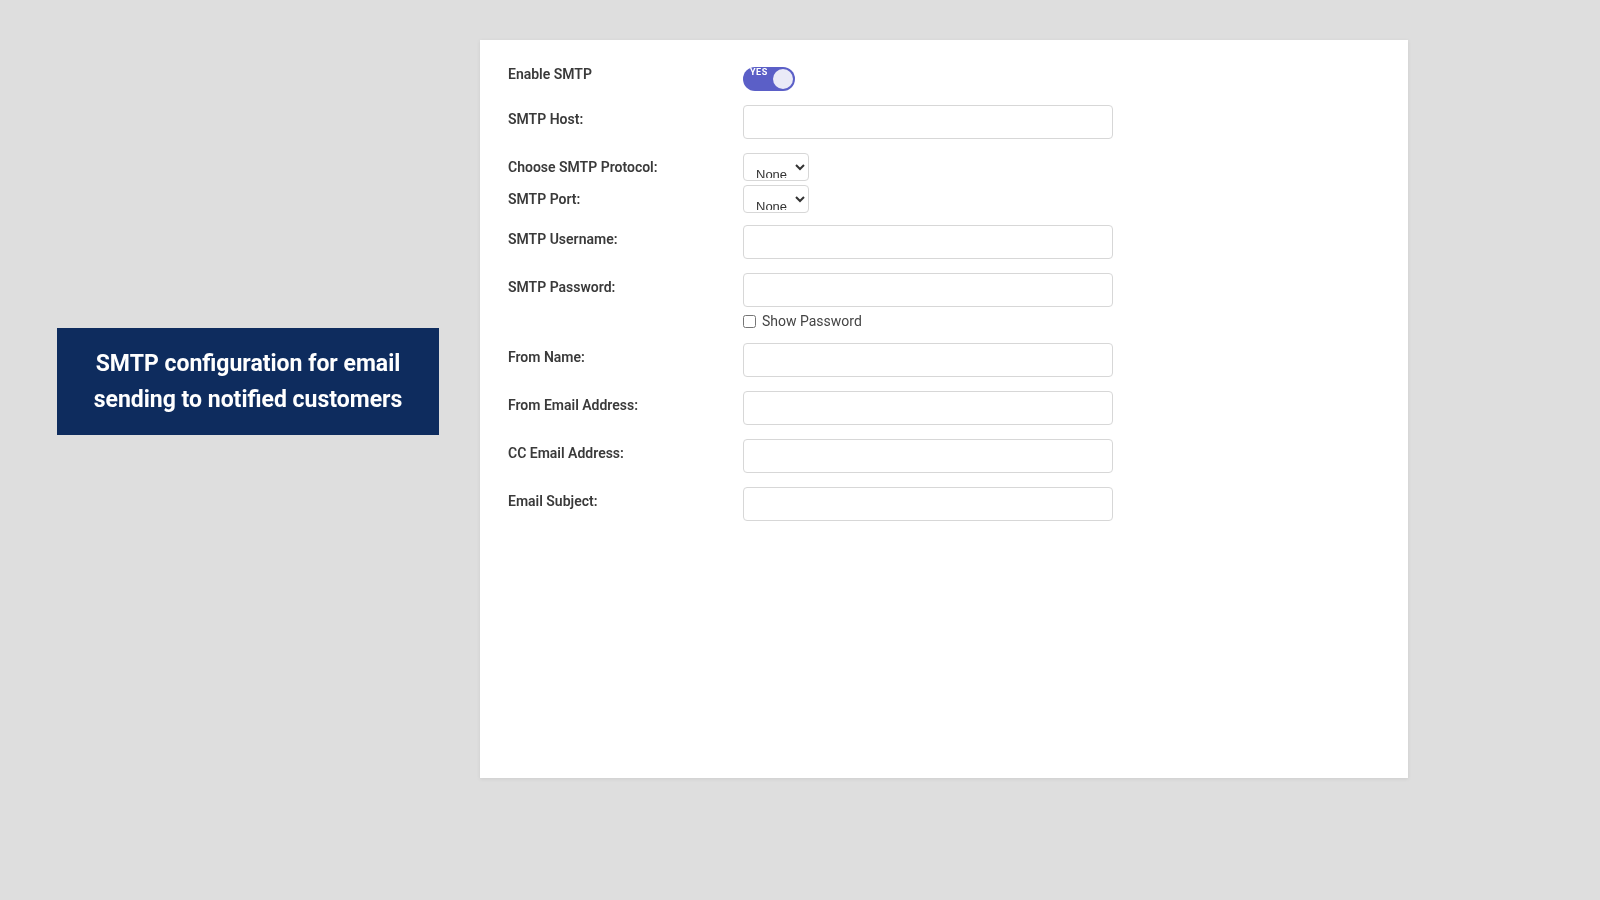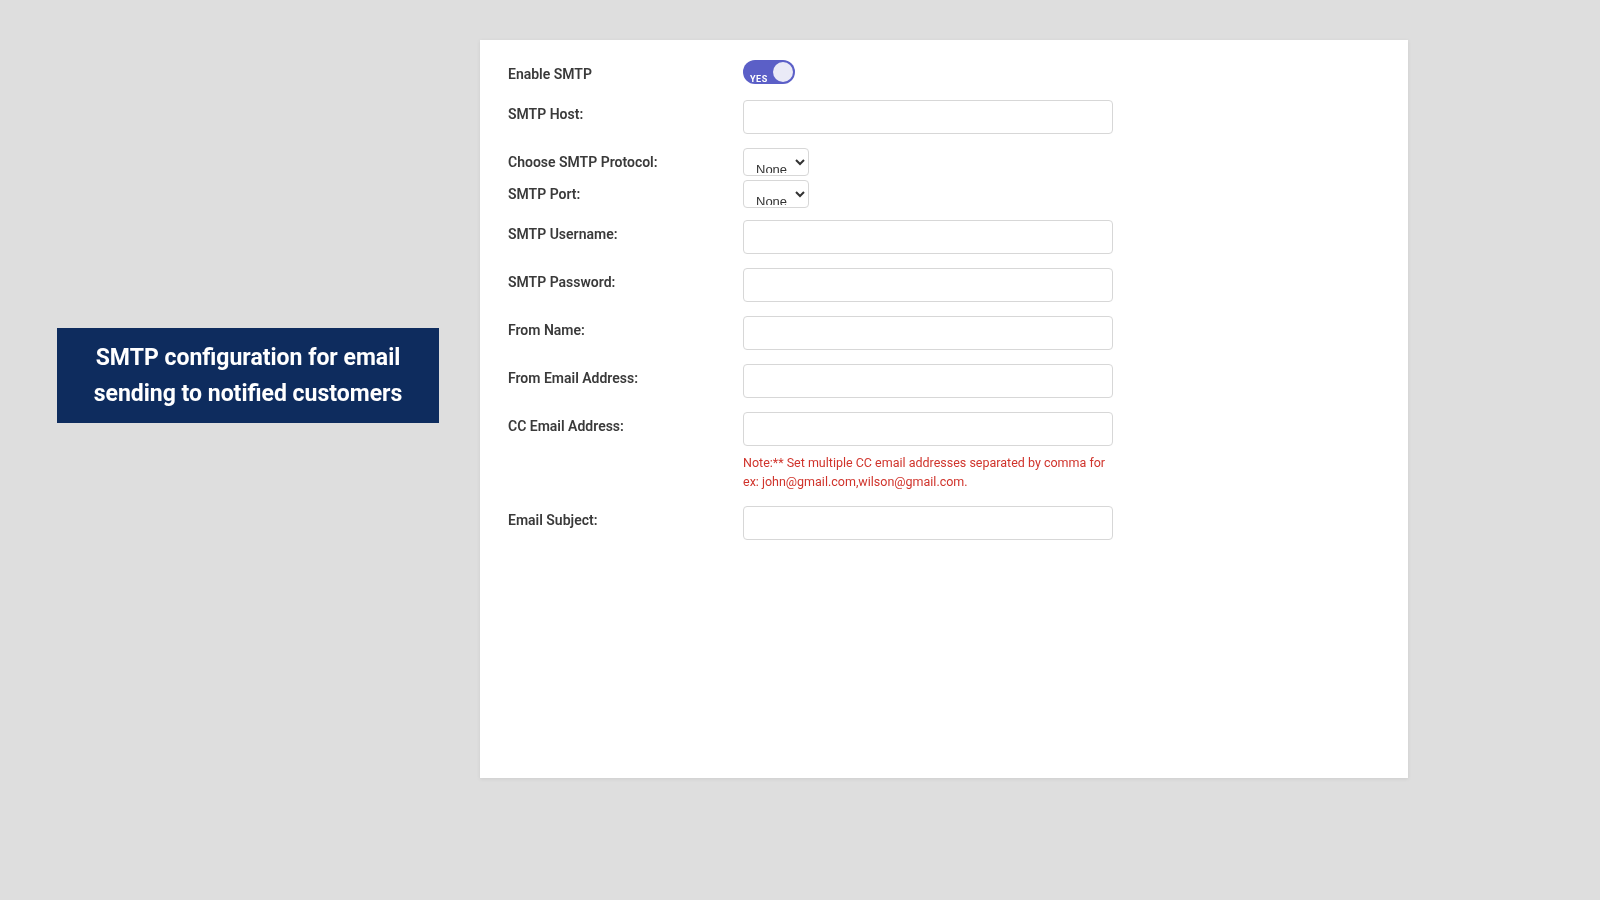--- a/index.html
+++ b/index.html
@@ -11,21 +11,21 @@
     overflow: hidden;
     position: relative;
   }
   .callout {
     position: absolute;
     left: 57px;
     top: 328px;
     width: 382px;
     background: #0e2c5e;
     color: #fff;
-    padding: 12px 22px;
+    padding: 18px 22px;
     text-align: center;
     font-weight: 700;
     font-size: 23px;
     line-height: 1.55;
   }
   .panel {
     position: absolute;
     left: 480px;
     top: 40px;
     width: 928px;
@@ -69,21 +69,21 @@
     background: #fff;
     color: #333;
   }
   .toggle {
     position: relative;
     width: 52px;
     height: 24px;
     background: #5b5fc7;
     border-radius: 14px;
     display: inline-flex;
-    align-items: flex-end;
+    align-items: flex-start;
     cursor: pointer;
   }
   .toggle .toggle-label {
     color: #fff;
     font-size: 9px;
     font-weight: 700;
     margin-left: 7px;
     letter-spacing: 0.5px;
   }
   .toggle .knob {
@@ -169,20 +169,24 @@
     <div class="form-label">SMTP Username:</div>
     <div class="form-control-wrap">
       <input type="text" class="text-input" value="" style="">
     </div>
   </div>
 
   <div class="form-row">
     <div class="form-label">SMTP Password:</div>
     <div class="form-control-wrap">
       <input type="password" class="text-input" value="" style="">
+      <div class="checkbox-row">
+        <input type="checkbox" style="">
+        <span>Show Password</span>
+      </div>
     </div>
   </div>
 
   <div class="form-row">
     <div class="form-label">From Name:</div>
     <div class="form-control-wrap">
       <input type="text" class="text-input" value="" style="">
     </div>
   </div>
 
@@ -190,21 +194,20 @@
     <div class="form-label">From Email Address:</div>
     <div class="form-control-wrap">
       <input type="text" class="text-input" value="" style="">
     </div>
   </div>
 
   <div class="form-row">
     <div class="form-label">CC Email Address:</div>
     <div class="form-control-wrap">
       <input type="text" class="text-input" value="" style="">
-      <div class="note">Note:** Set multiple CC email addresses separated by comma for ex: john@gmail.com,wilson@gmail.com.</div>
     </div>
   </div>
 
   <div class="form-row">
     <div class="form-label">Email Subject:</div>
     <div class="form-control-wrap">
       <input type="text" class="text-input" value="" style="">
     </div>
   </div>
 

